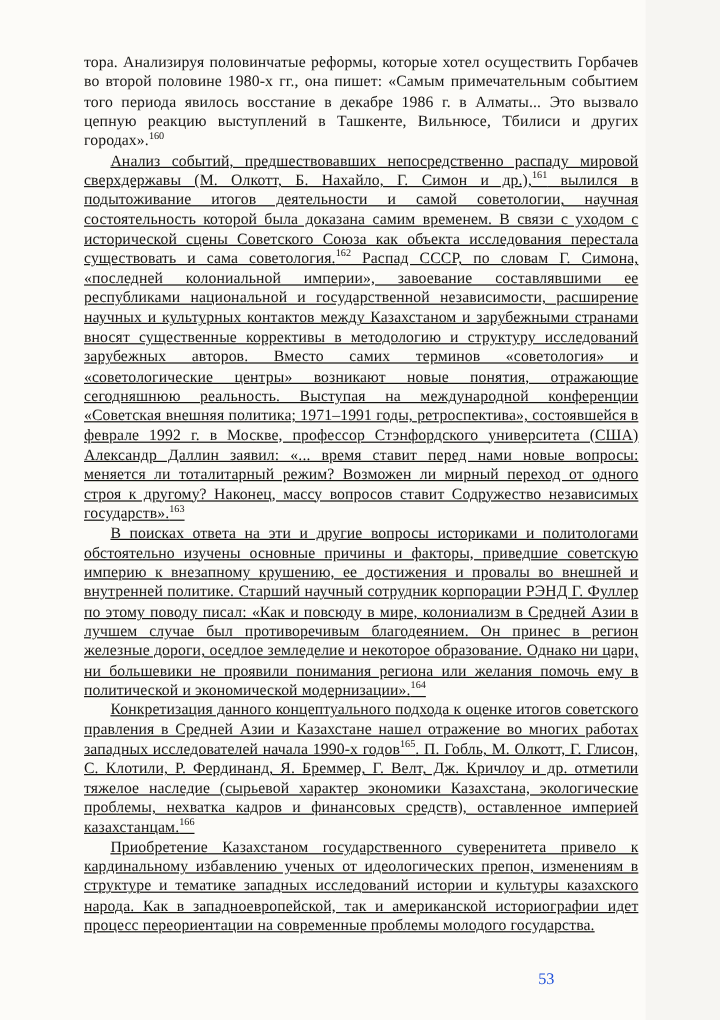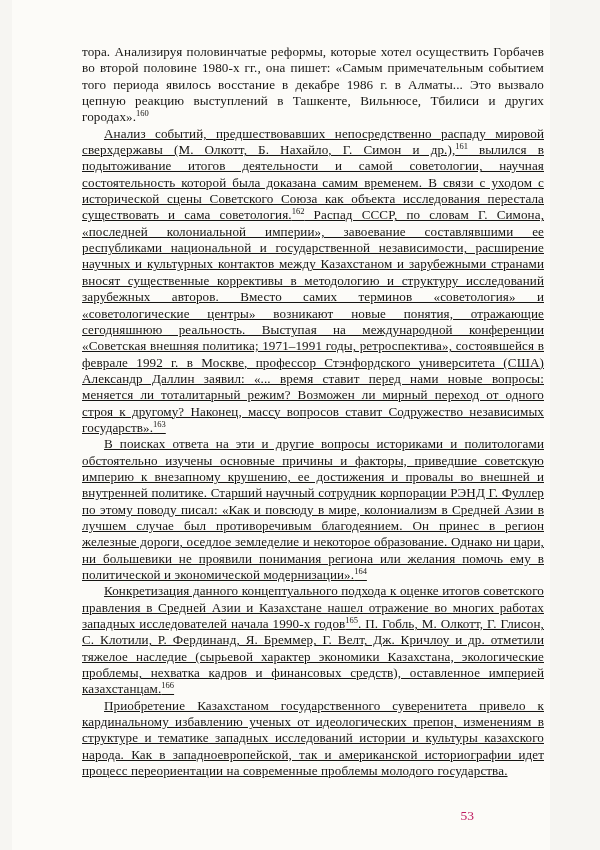--- a/index.html
+++ b/index.html
@@ -12,21 +12,20 @@
       background: #f6f5f2;
       font-family: "Liberation Serif", "DejaVu Serif", serif;
     }
     .page {
       position: relative;
       width: 538px;
       height: 850px;
       background: #fcfbf8;
       color: #161513;
       overflow: hidden;
-      margin-left: 12px;
     }
     .text-block {
       position: absolute;
       left: 70px;
       top: 44px;
       width: 462px;
       font-size: 13.1px;
       line-height: 16.35px;
       text-align: justify;
       letter-spacing: 0.1px;
@@ -43,21 +42,21 @@
       font-size: 8.5px;
       line-height: 0;
       vertical-align: super;
       letter-spacing: 0;
     }
     .page-number {
       position: absolute;
       right: 76px;
       bottom: 26px;
       font-size: 13.5px;
-      color: #be185d;
+      color: #1d4ed8;
     }
   </style>
 </head>
 <body>
 
 <div class="page">
   <div class="text-block">
       <p><span>тора. Анализируя половинчатые реформы, которые хотел осуществить Горбачев во второй половине 1980-х гг., она пишет: «Самым примечательным событием того периода явилось восстание в декабре 1986 г. в Алматы... Это вызвало цепную реакцию выступлений в Ташкенте, Вильнюсе, Тбилиси и других городах».</span><sup class="fnref">160</sup></p>
       <p class="indent"><span>Анализ событий, предшествовавших непосредственно распаду мировой сверхдержавы (М. Олкотт, Б. Нахайло, Г. Симон и др.),</span><sup class="fnref">161</sup><span> вылился в подытоживание итогов деятельности и самой советологии, научная состоятельность которой была доказана самим временем. В связи с уходом с исторической сцены Советского Союза как объекта исследования перестала существовать и сама советология.</span><sup class="fnref">162</sup><span> Распад СССР, по словам Г. Симона, «последней колониальной империи», завоевание составлявшими ее республиками национальной и государственной независимости, расширение научных и культурных контактов между Казахстаном и зарубежными странами вносят существенные коррективы в методологию и структуру исследований зарубежных авторов. Вместо самих терминов «советология» и «советологические центры» возникают новые понятия, отражающие сегодняшнюю реальность. Выступая на международной конференции «Советская внешняя политика; 1971–1991 годы, ретроспектива», состоявшейся в феврале 1992 г. в Москве, профессор Стэнфордского университета (США) Александр Даллин заявил: «... время ставит перед нами новые вопросы: меняется ли тоталитарный режим? Возможен ли мирный переход от одного строя к другому? Наконец, массу вопросов ставит Содружество независимых государств».</span><sup class="fnref">163</sup></p>
       <p class="indent"><span>В поисках ответа на эти и другие вопросы историками и политологами обстоятельно изучены основные причины и факторы, приведшие советскую империю к внезапному крушению, ее достижения и провалы во внешней и внутренней политике. Старший научный сотрудник корпорации РЭНД Г. Фуллер по этому поводу писал: «Как и повсюду в мире, колониализм в Средней Азии в лучшем случае был противоречивым благодеянием. Он принес в регион железные дороги, оседлое земледелие и некоторое образование. Однако ни цари, ни большевики не проявили понимания региона или желания помочь ему в политической и экономической модернизации».</span><sup class="fnref">164</sup></p>

